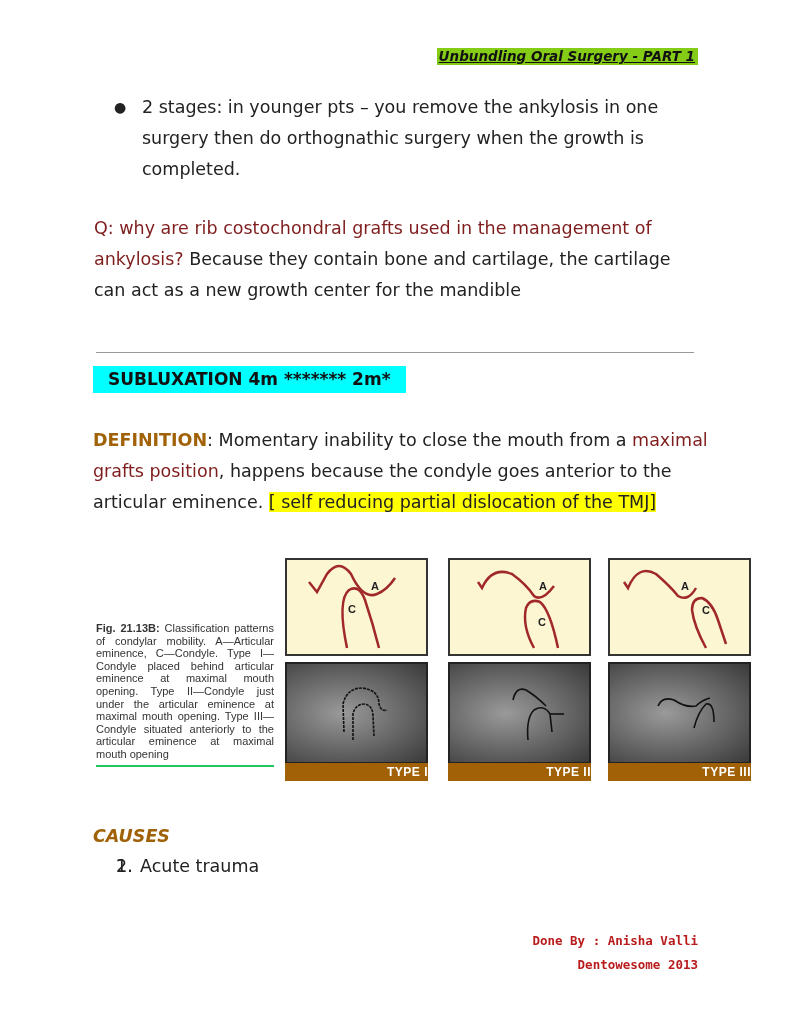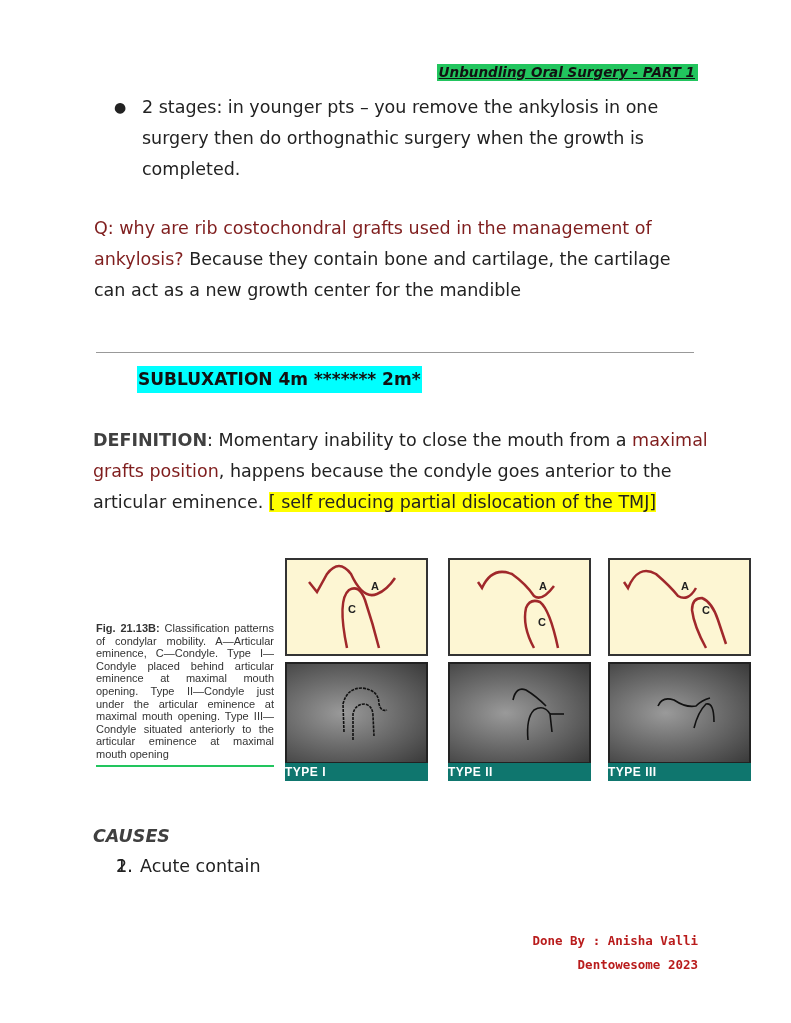--- a/index.html
+++ b/index.html
@@ -4,36 +4,36 @@
   <style>
     html, body { margin: 0; padding: 0; background: #ffffff; }
     body {
       width: 791px; height: 1023px; position: relative; overflow: hidden;
       font-family: "DejaVu Sans", sans-serif; color: #222;
     }
     .header {
       position: absolute; right: 93px; top: 48px;
       font-family: "DejaVu Sans", sans-serif; font-style: italic; font-weight: bold;
       font-size: 13.5px; text-decoration: underline; color: #111;
-      background: #22c55e; padding: 0 3px 1px 2px; margin-top: 16px;
+      background: #84cc16; padding: 0 3px 1px 2px;
     }
     .txt { font-size: 17.5px; line-height: 31px; color: #222; }
     .bullet-block { position: absolute; left: 114px; top: 92px; width: 560px; }
     .bullet-block .dot { position: absolute; left: 0; top: 0; font-size: 14px; }
     .bullet-block .body { margin-left: 28px; }
     .qa { position: absolute; left: 94px; top: 213px; width: 610px; }
     .b { font-weight: normal; color: #7f1d1d; }
     .hr { position: absolute; left: 96px; top: 352px; width: 598px; height: 1px; background: #999; }
     .section-title {
       position: absolute; left: 93px; top: 366px;
-      background: #00ffff; font-size: 17px; line-height: 27px; padding: 0 1px;
-      font-weight: 600; color: #111; margin-left: 44px;
+      background: #00ffff; font-size: 17px; line-height: 27px; padding: 0 15px;
+      font-weight: 600; color: #111;
     }
     .definition { position: absolute; left: 93px; top: 425px; width: 615px; }
-    .magenta { color: #404040; font-weight: 600; }
+    .magenta { color: #a16207; font-weight: 600; }
     .hl-yellow { background: #ffff00; }
     .figure { position: absolute; left: 94px; top: 556px; width: 656px; height: 228px; }
     .caption {
       position: absolute; left: 2px; top: 66px; width: 178px;
       font-family: "Liberation Sans", sans-serif; font-size: 11px; line-height: 12.6px;
       color: #333; text-align: justify; padding-bottom: 4px;
       border-bottom: 2px solid #22c55e;
     }
     .caption .cap-label { font-weight: bold; }
     .panel { position: absolute; top: 0; width: 143px; height: 224px; }
@@ -41,21 +41,21 @@
       position: absolute; left: 0; top: 2px; width: 139px; height: 94px;
       background: #fdf6d3; border: 2px solid #333;
     }
     .xray {
       position: absolute; left: 0; top: 106px; width: 139px; height: 98px;
       border: 2px solid #222;
       background: radial-gradient(ellipse at 40% 50%, #9a9a9a 0%, #6e6e6e 45%, #3a3a3a 100%);
     }
     .type-label {
       position: absolute; left: 0; top: 207px; width: 143px; height: 18px;
-      background: #0f766e; color: #fff; text-align: left;
+      background: #a16207; color: #fff; text-align: right;
       font-family: "Liberation Sans", sans-serif; font-weight: bold; font-size: 12px; line-height: 18px;
       letter-spacing: 0.5px;
     }
     .panel svg { position: absolute; left: 0; top: 0; }
     .causes-title { position: absolute; left: 93px; top: 822px; font-size: 17.5px; line-height: 28px; font-style: italic; }
     .causes-list { position: absolute; left: 116px; top: 851px; width: 600px; }
     .causes-list .item { position: relative; padding-left: 24px; }
     .causes-list .num { position: absolute; left: 0; top: 0; }
     .footer {
       position: absolute; right: 93px; text-align: right;
@@ -148,18 +148,18 @@
 </div>
 
 <div class="causes-title magenta">CAUSES</div>
 
 <div class="causes-list txt">
   <div class="item">
     <span class="num">1.</span>
   </div>
   <div class="item">
     <span class="num">2.</span>
-    <span>Acute contain</span>
+    <span>Acute trauma</span>
   </div>
 </div>
 
 <div class="footer l1">Done By : Anisha Valli</div>
-<div class="footer l2">Dentowesome 2023</div>
+<div class="footer l2">Dentowesome 2013</div>
 
 </body></html>

